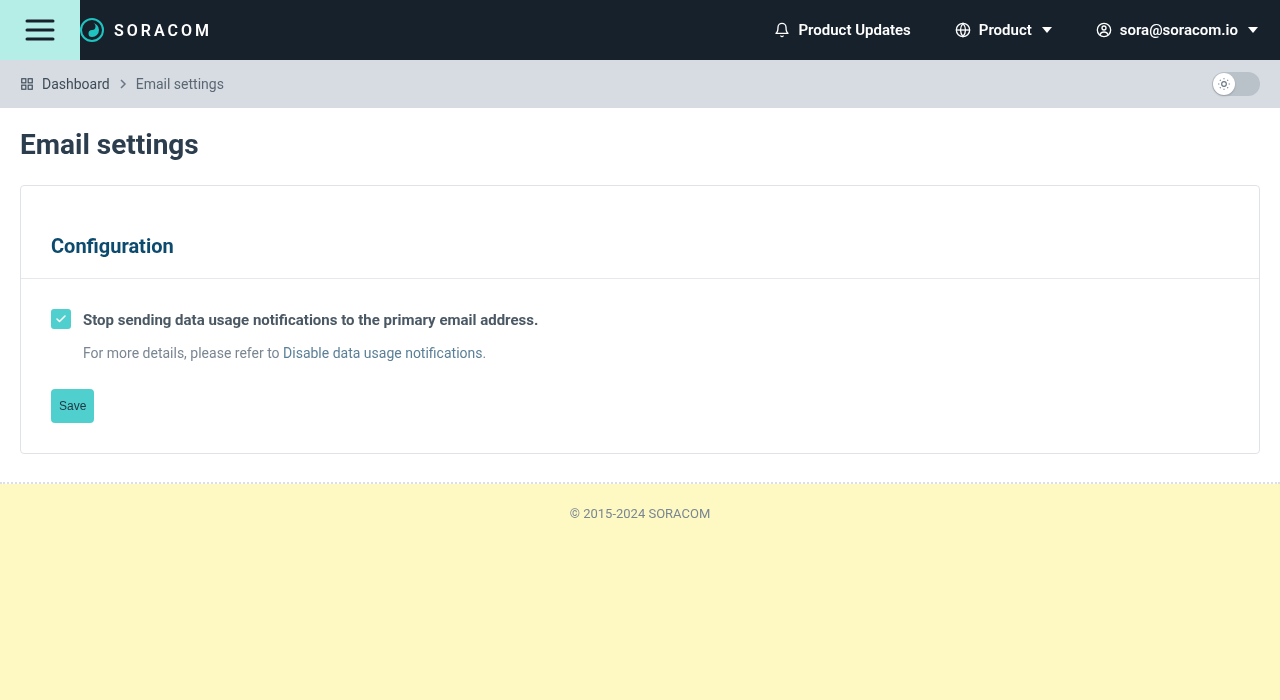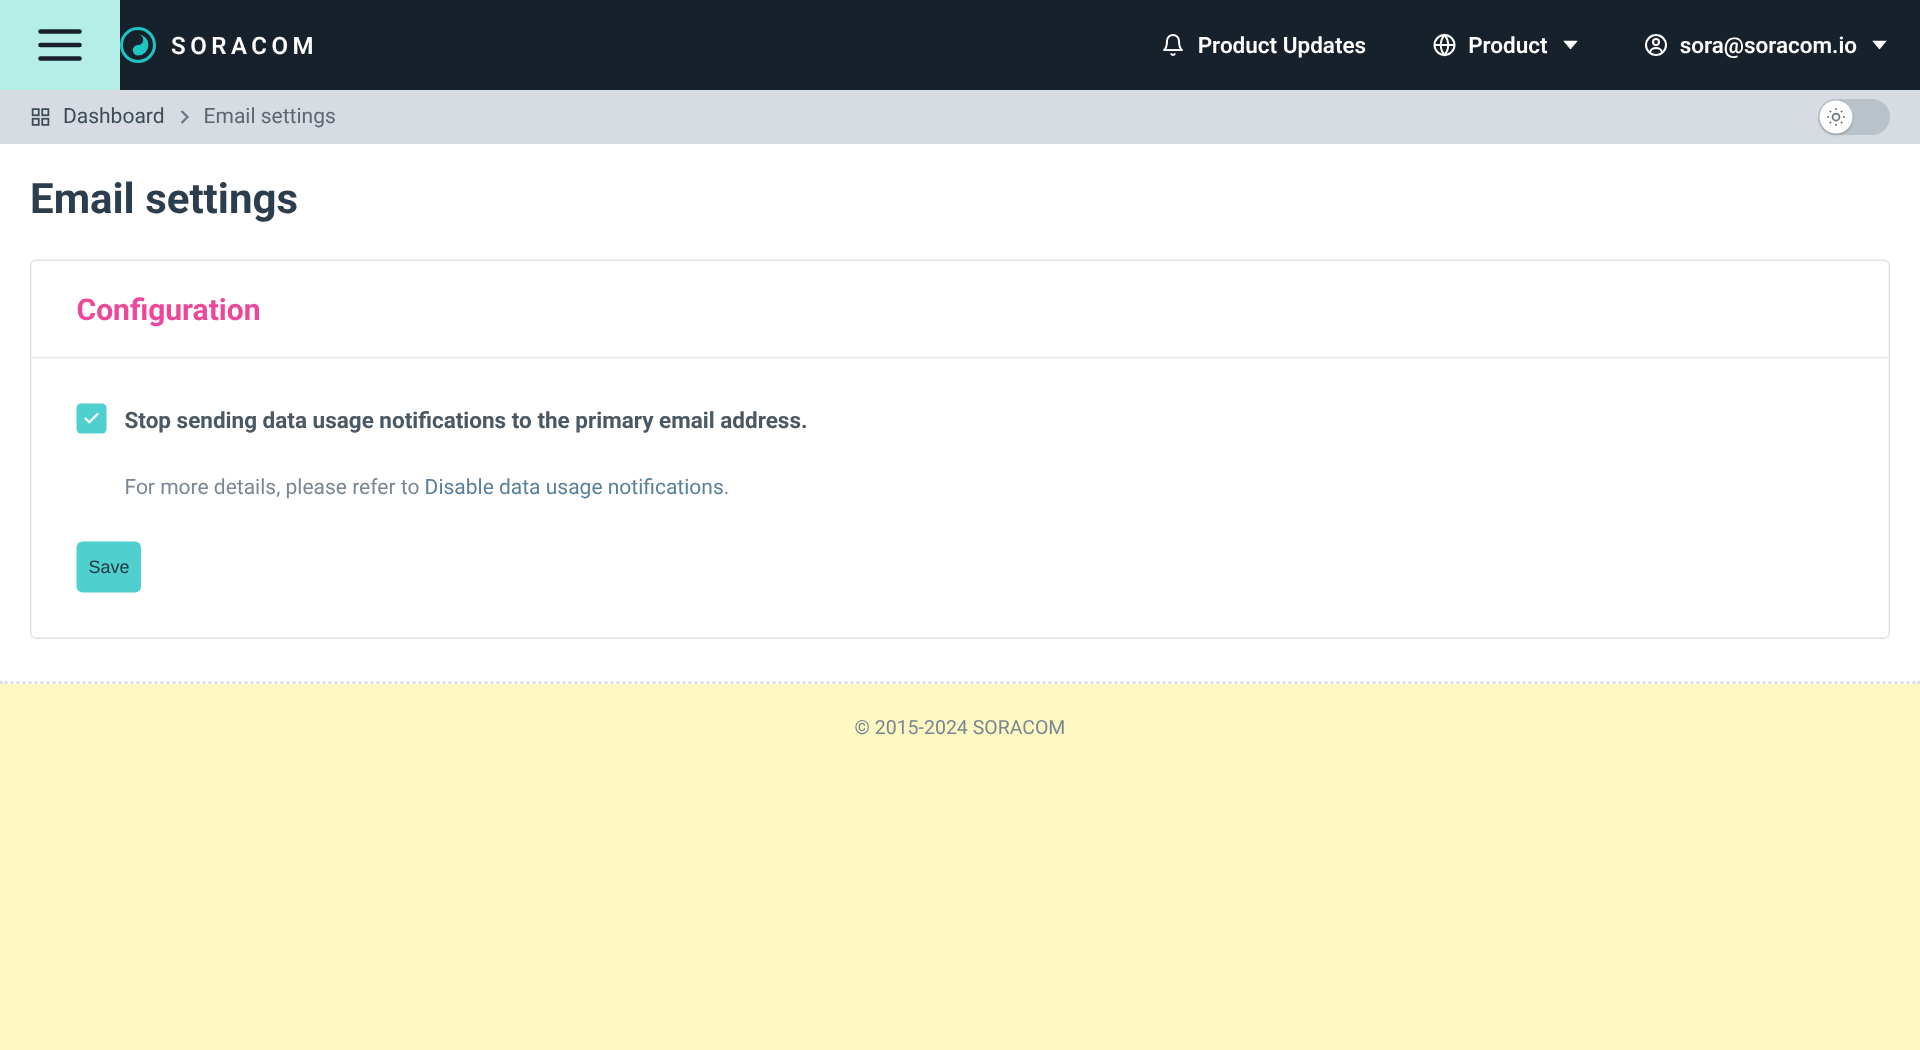--- a/index.html
+++ b/index.html
@@ -52,21 +52,21 @@
       padding: 0 22px;
       height: 48px;
       font-size: 15px;
       font-weight: 600;
       cursor: pointer;
       color: #fff;
     }
     .header-item .dd { margin-left: 2px; }
     
     .crumb-bar {
-      height: 36px;
+      height: 48px;
       background: #d6dce2;
       display: flex;
       align-items: center;
       padding: 0 20px;
       font-size: 14px;
       color: #3e4b57;
     }
     .crumb-link { color: #3e4b57; cursor: pointer; }
     .crumb-sep { display: flex; align-items: center; margin: 0 8px; }
     .crumb-current { color: #5c6773; }
@@ -108,21 +108,22 @@
       border-radius: 4px;
       background: #fff;
     }
     .card-head {
       padding: 20px 30px;
       border-bottom: 1px solid #e5e8ec;
     }
     .card-head-title {
       font-size: 20px;
       font-weight: 700;
-      color: #ec4899;
+      color: #0c4a6e;
+      margin-top: 28px;
     }
     .card-body {
       padding: 30px;
     }
     .cfg-row {
       display: flex;
       align-items: flex-end;
       gap: 12px;
       margin-bottom: 10px;
     }
@@ -135,21 +136,21 @@
       justify-content: center;
       cursor: pointer;
     }
     .cfg-label {
       font-size: 15px;
       font-weight: 700;
       color: #4a5864;
     }
     .cfg-help {
       margin-left: 32px;
-      margin-top: 28px;
+      margin-top: 16px;
       font-size: 14px;
       color: #7a8692;
     }
     .cfg-help a {
       color: #5b7f97;
       text-decoration: none;
       cursor: pointer;
     }
     .save-btn {
       margin-top: 28px;

